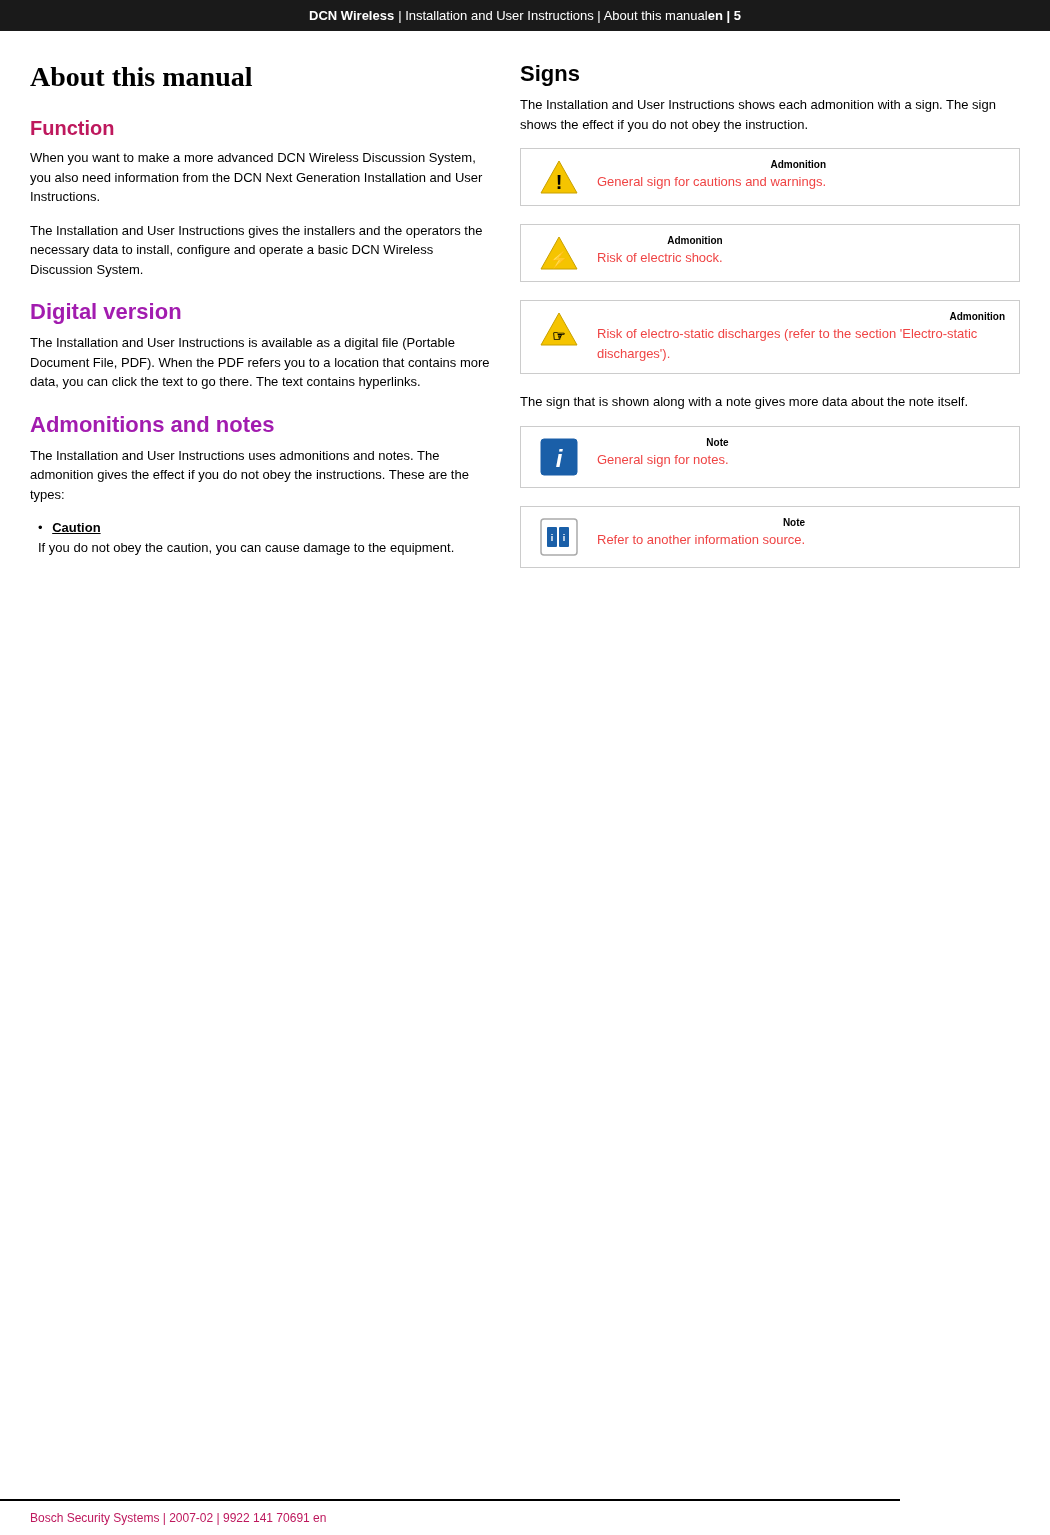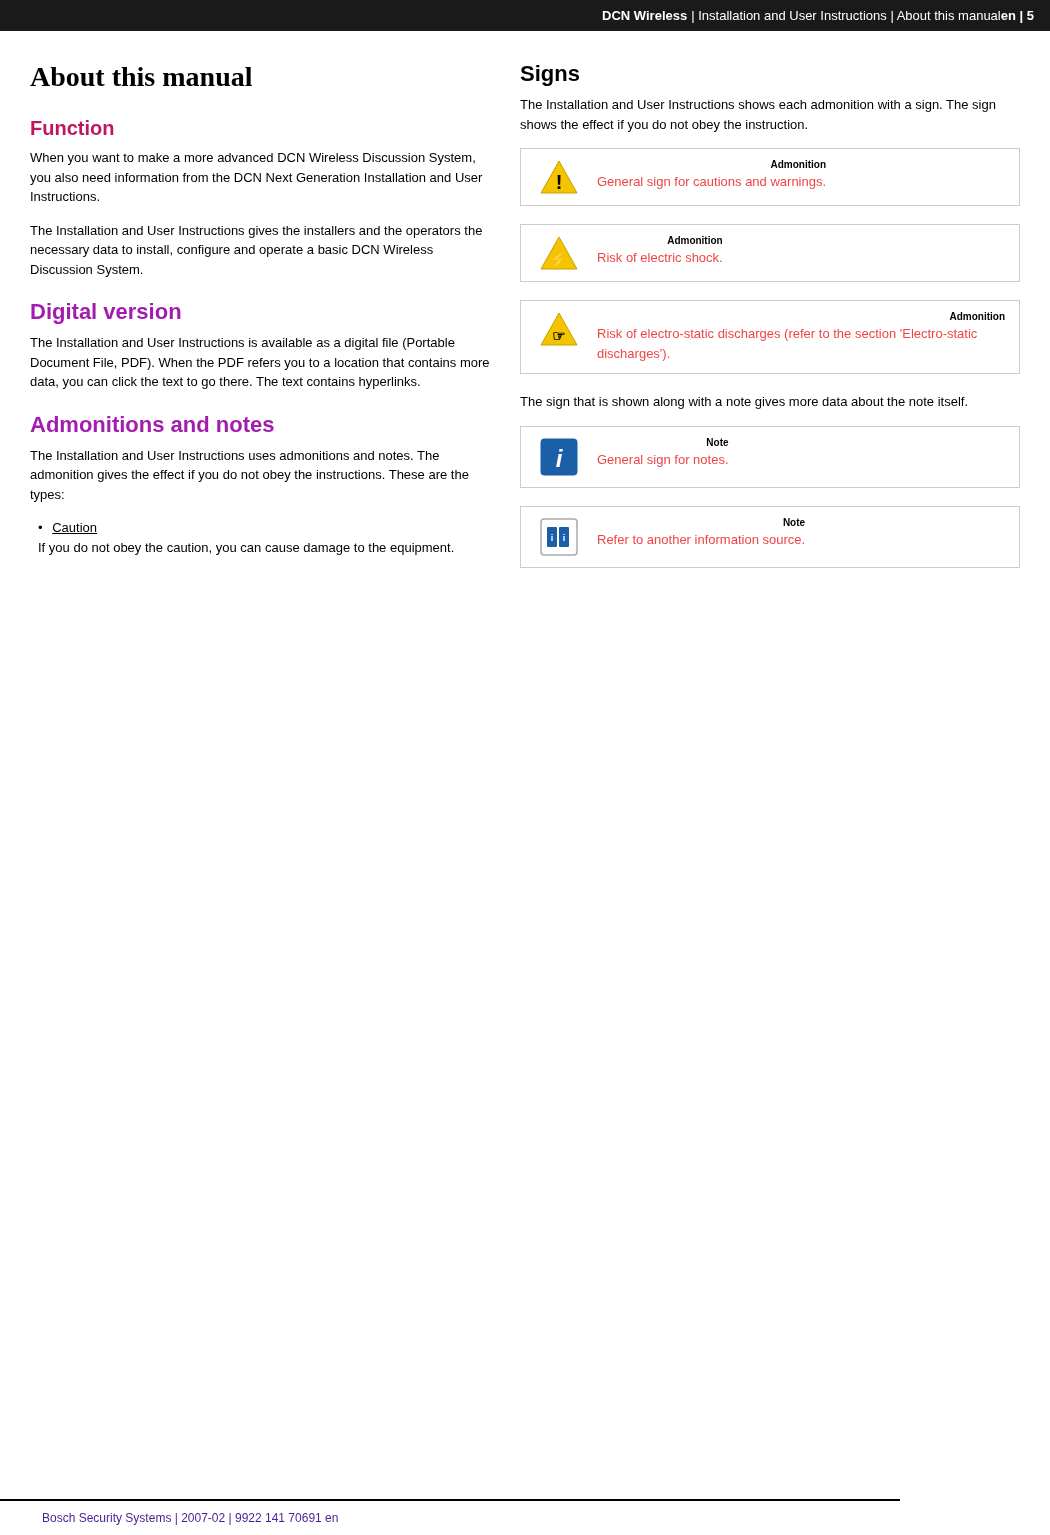--- a/index.html
+++ b/index.html
@@ -10,21 +10,21 @@
       background: #fff;
       width: 1050px;
       min-height: 1535px;
     }
     
     .header {
       background: #1a1a1a;
       color: #fff;
       padding: 8px 16px;
       display: flex;
-      justify-content: flex-end;
+      justify-content: center;
       align-items: center;
       font-size: 13px;
     }
     .header-left { display: flex; gap: 4px; align-items: center; }
     .header-title-bold { font-weight: bold; }
     .header-right { font-weight: bold; font-size: 13px; }
 
     
     .main {
       display: flex;
@@ -79,21 +79,21 @@
     ul.admon-list li {
       margin-bottom: 8px;
       font-size: 13px;
       line-height: 1.5;
     }
     ul.admon-list li::before {
       content: "•";
       margin-right: 6px;
     }
     .bullet-label {
-      font-weight: normal;
+      font-weight: bold;
       text-decoration: underline;
     }
 
     
     h2.signs-heading {
       font-size: 22px;
       font-weight: bold;
       margin-bottom: 8px;
     }
 
@@ -136,23 +136,23 @@
       height: 40px;
     }
     .triangle-ref {
       width: 40px;
       height: 40px;
     }
 
     
     .footer {
       border-top: 2px solid #000;
-      padding: 10px 42px;
+      padding: 10px 30px;
       font-size: 12px;
-      color: #4c1d95;
+      color: #be185d;
       margin-top: auto;
       position: absolute;
       bottom: 0;
       width: 900px;
     }
     .page-wrapper {
       position: relative;
       min-height: 1535px;
       display: flex;
       flex-direction: column;

